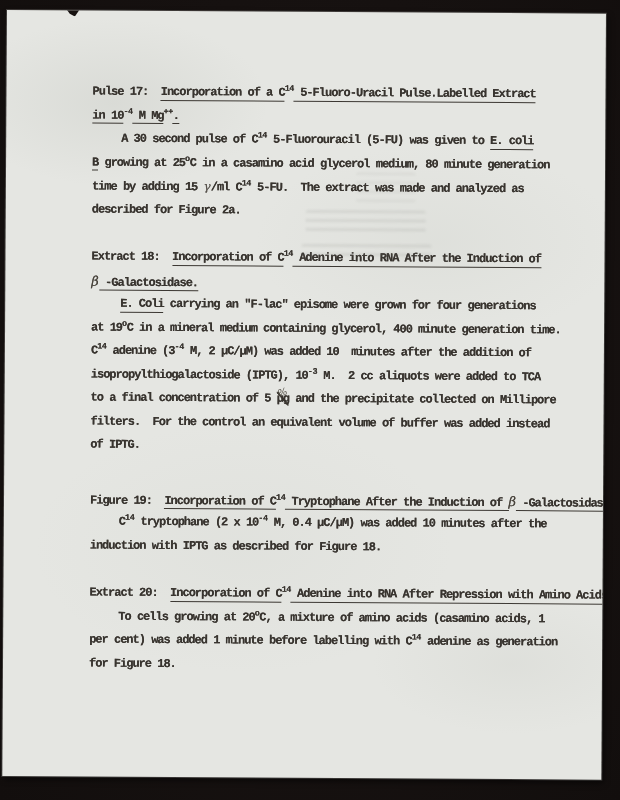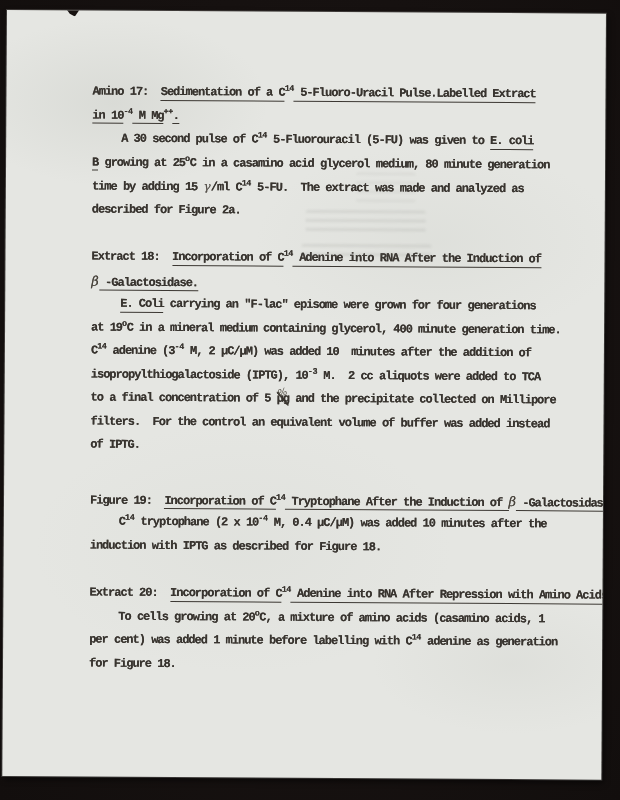--- a/index.html
+++ b/index.html
@@ -73,21 +73,21 @@
 <body>
 
 <div class="paper">
   <div class="notch"></div>
   <div class="ghost g3"></div>
   <div class="ghost g1"></div>
   <div class="ghost g2"></div>
 
   <section class="s17">
     <div>
-        <div class="tline"><span>Amino 17:  </span><span class="u">Sedimentation of a C</span><span class="sup">14</span><span class="u"> 5-Fluoro-Uracil Pulse.Labelled Extract</span></div>
+        <div class="tline"><span>Pulse 17:  </span><span class="u">Incorporation of a C</span><span class="sup">14</span><span class="u"> 5-Fluoro-Uracil Pulse.Labelled Extract</span></div>
         <div class="tline"><span class="u">in 10</span><span class="sup">-4</span><span class="u"> M Mg</span><span class="sup">++</span><span class="u">.</span></div>
       </div>
     <div>
         <div class="tline indent"><span>A 30 second pulse of C</span><span class="sup">14</span><span> 5-Fluorouracil (5-FU) was given to </span><span class="u">E. coli</span></div>
         <div class="tline"><span class="u">B</span><span> growing at 25</span><span class="sup">o</span><span>C in a casamino acid glycerol medium, 80 minute generation</span></div>
         <div class="tline"><span>time by adding 15 </span><span class="faint">γ</span><span>/ml C</span><span class="sup">14</span><span> 5-FU.  The extract was made and analyzed as</span></div>
         <div class="tline"><span>described for Figure 2a.</span></div>
       </div>
   </section>
 

